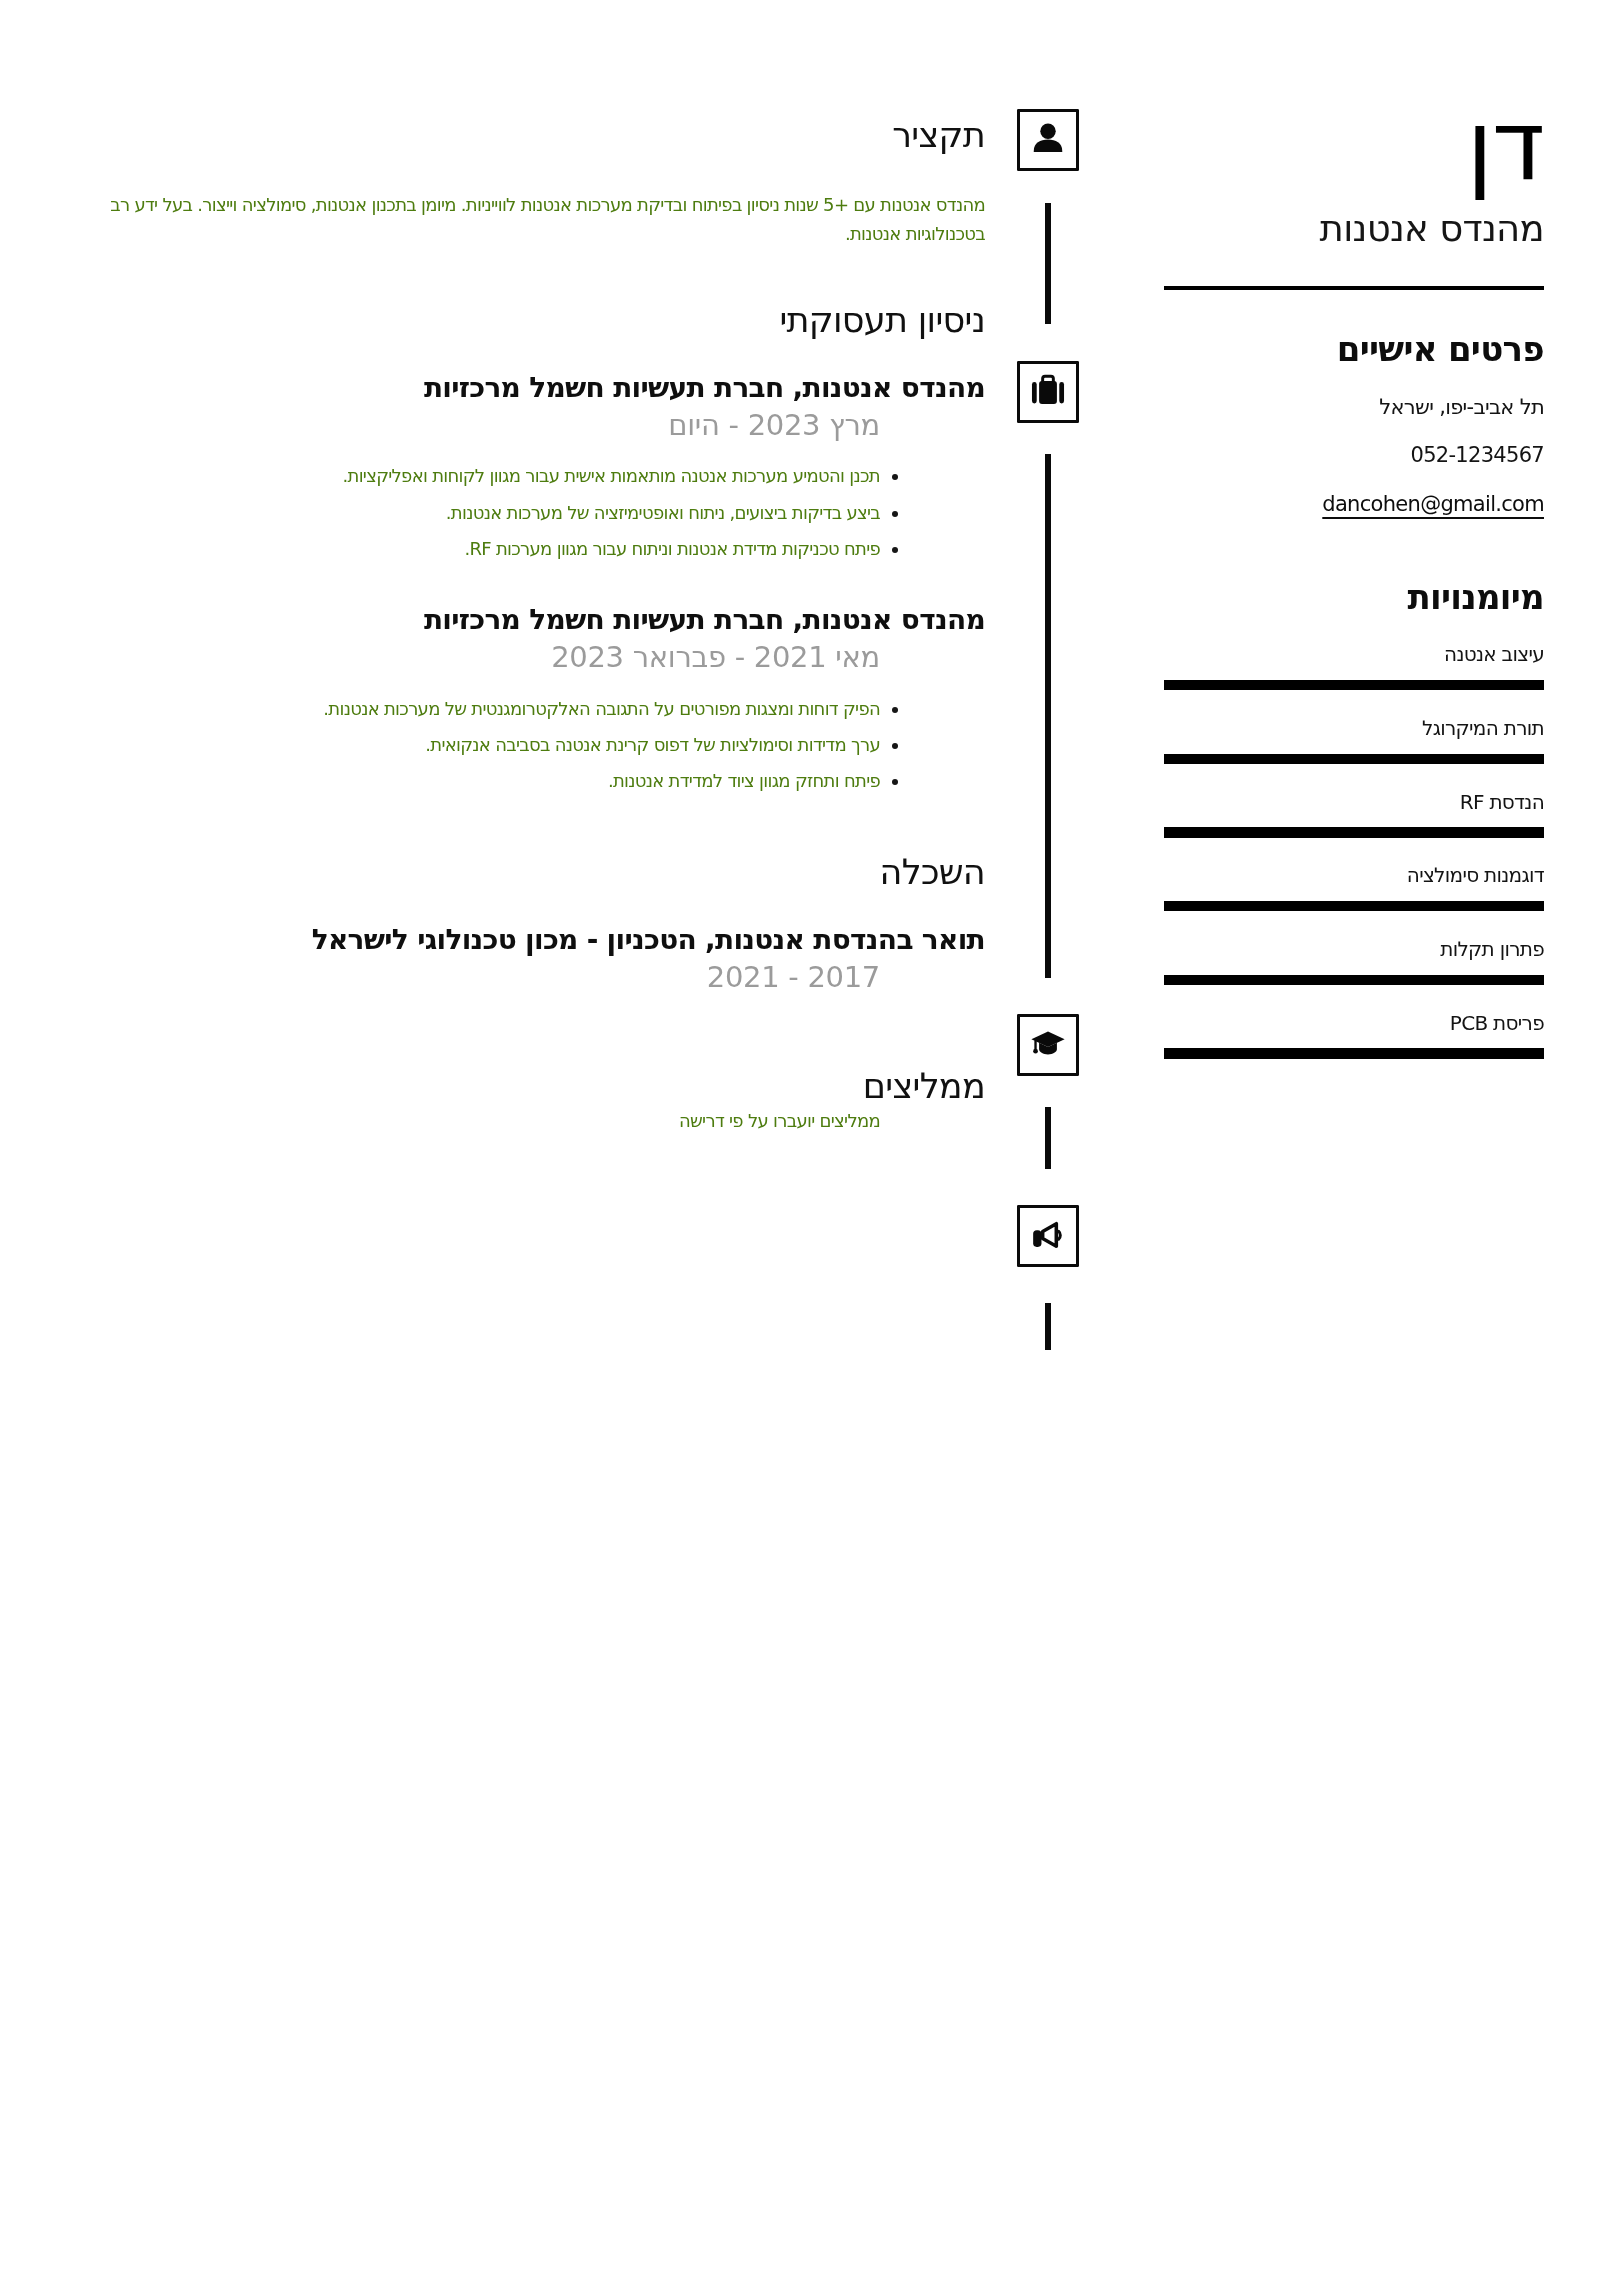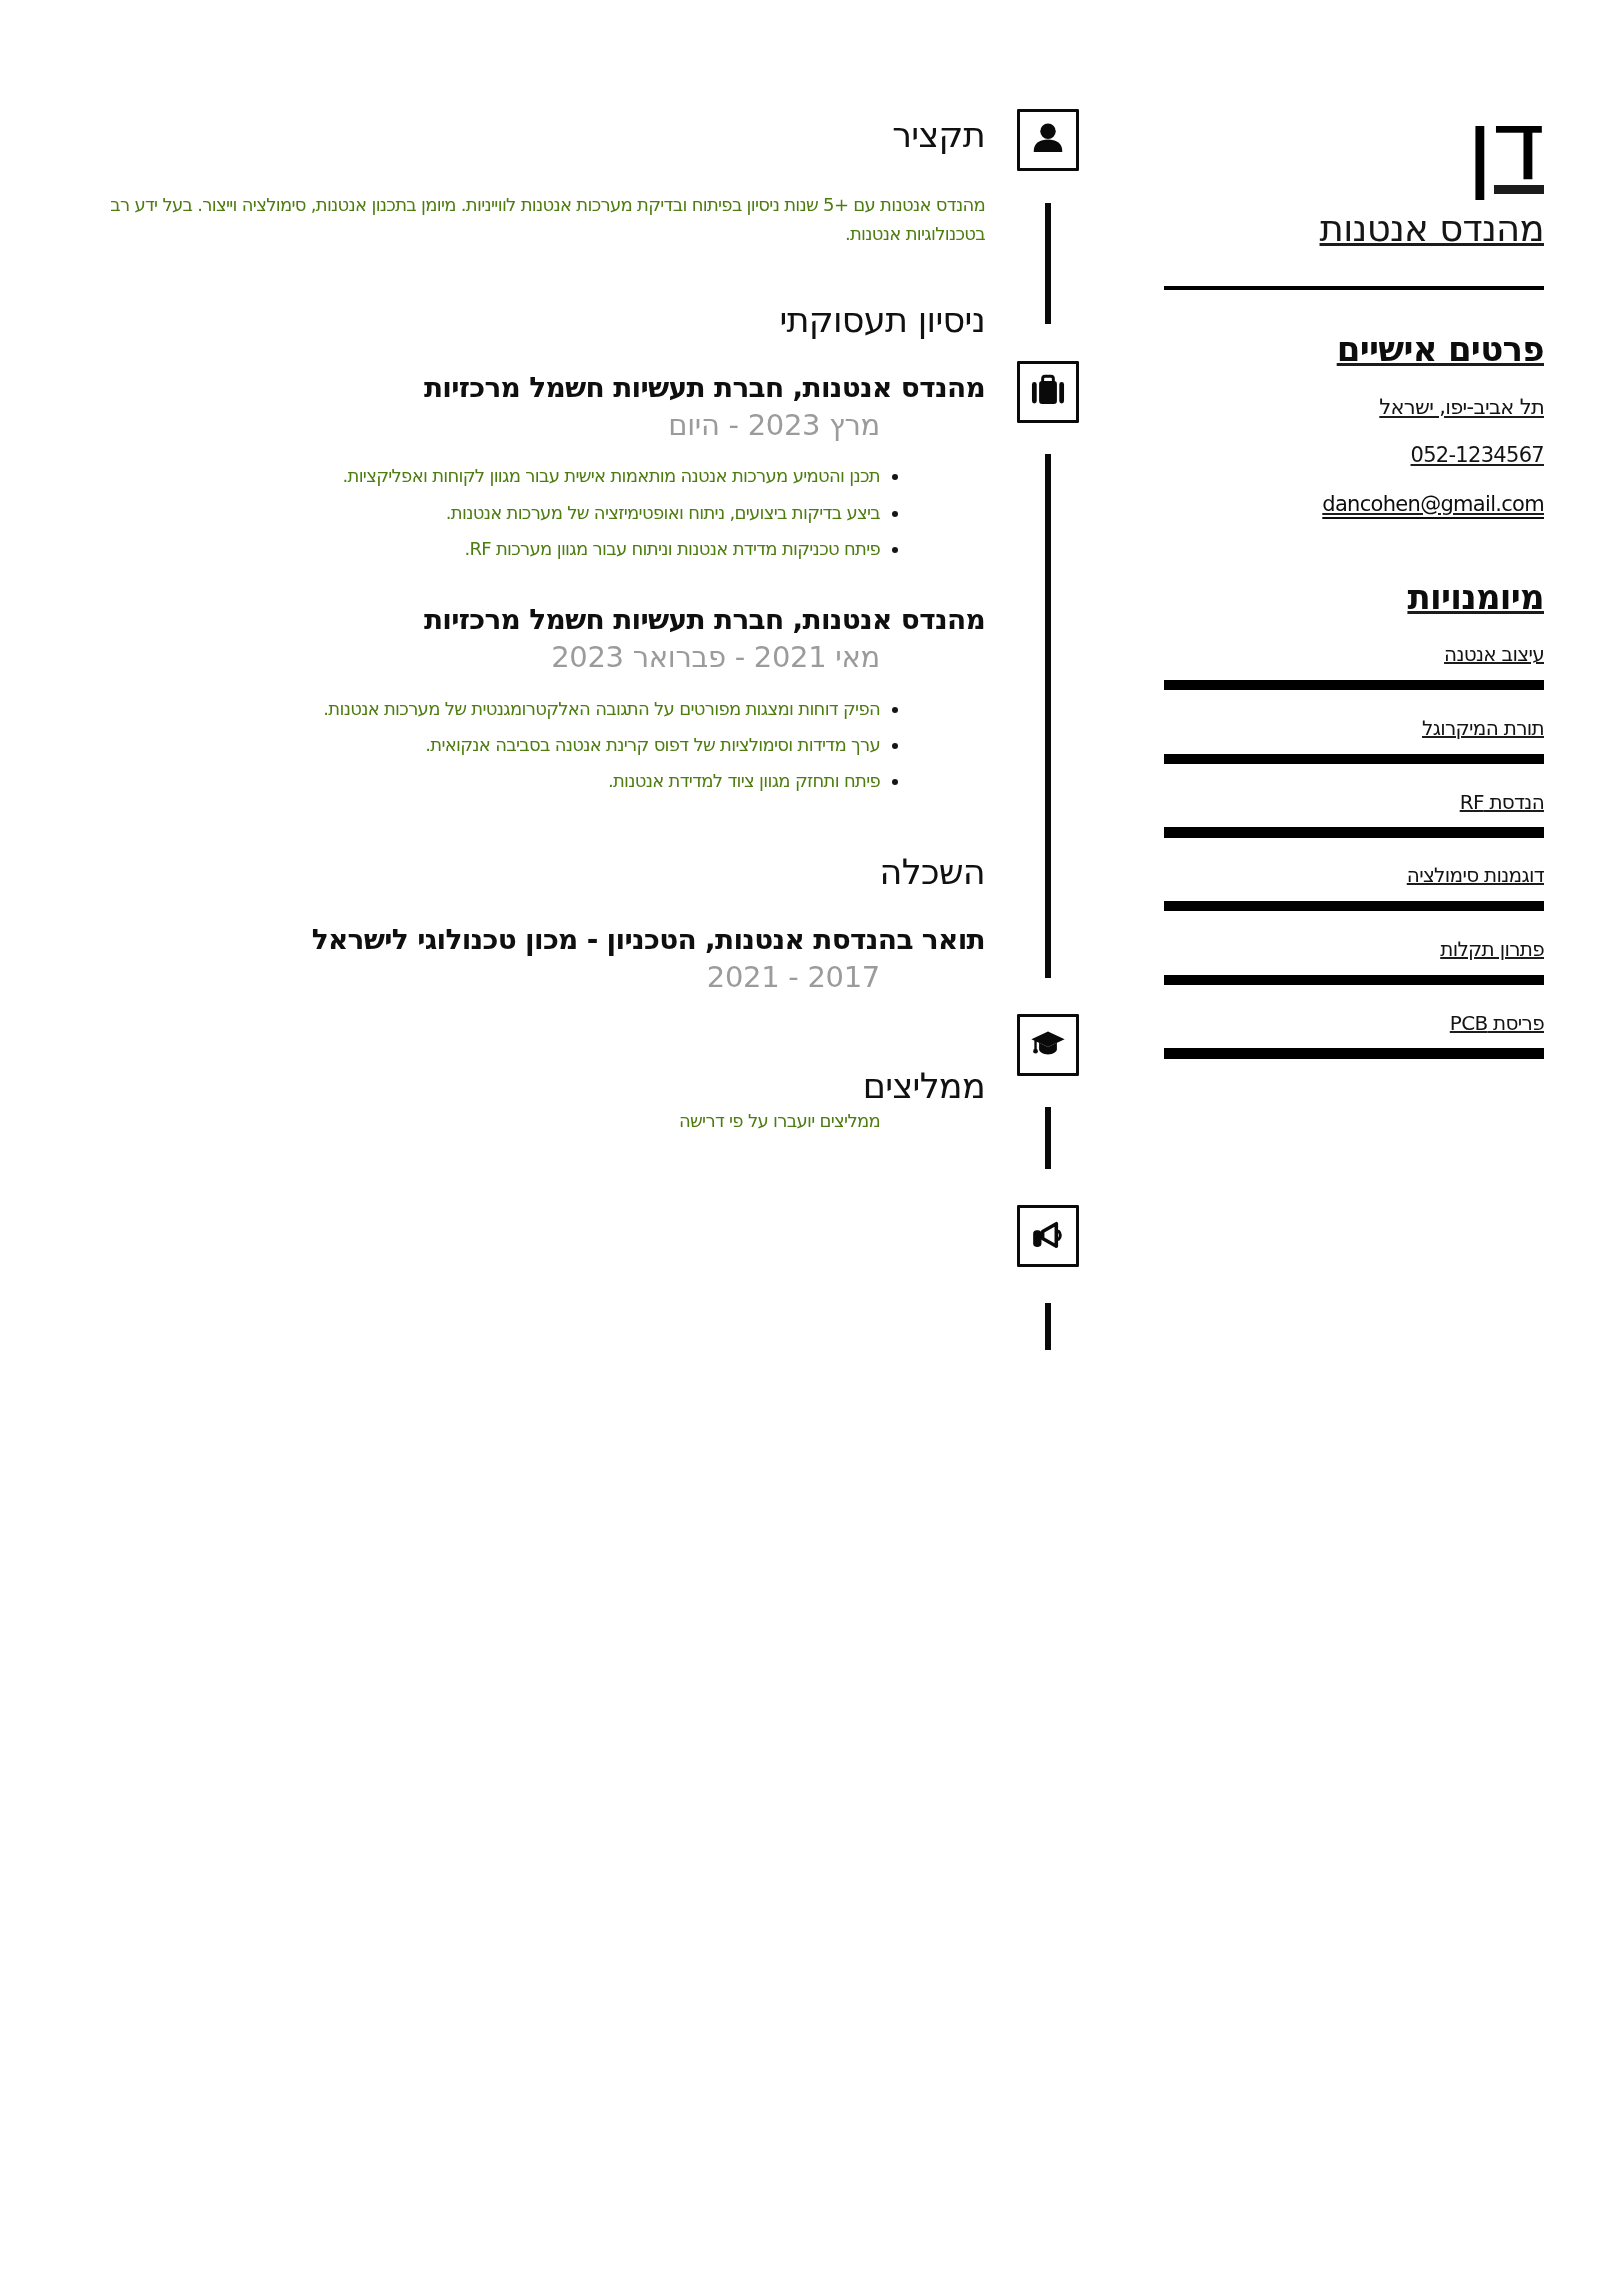--- a/index.html
+++ b/index.html
@@ -6,21 +6,21 @@
   * { margin:0; padding:0; box-sizing:border-box; }
   html,body { background:#e8e8e8; }
   body { font-family:"DejaVu Sans","Liberation Sans",sans-serif; }
   .page {
     position:relative; width:1623px; height:2295px;
     background:#ffffff; overflow:hidden; margin:0 auto;
     color:#1c1c1c; direction:rtl;
   }
 
   
-  .sidebar { position:absolute; left:1164px; top:36px; width:380px; text-align:right;text-decoration:underline; }
+  .sidebar { position:absolute; left:1164px; top:36px; width:380px; text-align:right; }
   .name { font-weight:400; color:#000; font-size:98px; line-height:0.85; letter-spacing:-1.3px; margin-top:69px; }
   .name span { display:block; }
   .subtitle { font-size:37px; color:#161616; margin-top:18.3px; letter-spacing:-0.7px; }
   .rule { height:4.6px; background:#000; margin-top:36px; width:100%; }
   .side-h2 { font-size:34px; font-weight:700; color:#0d0d0d; letter-spacing:-0.7px; }
   .side-h2.details { margin-top:39px; }
   .side-h2.skills { margin-top:62px; }
   .contact-line { font-size:21px; line-height:1; margin-top:27.5px; letter-spacing:-0.7px; color:#141414; }
   .email-link { color:#0d0d0d; text-decoration:underline; text-decoration-thickness:2px; text-underline-offset:5.9px; }
   .skill { margin-top:27.5px; }

